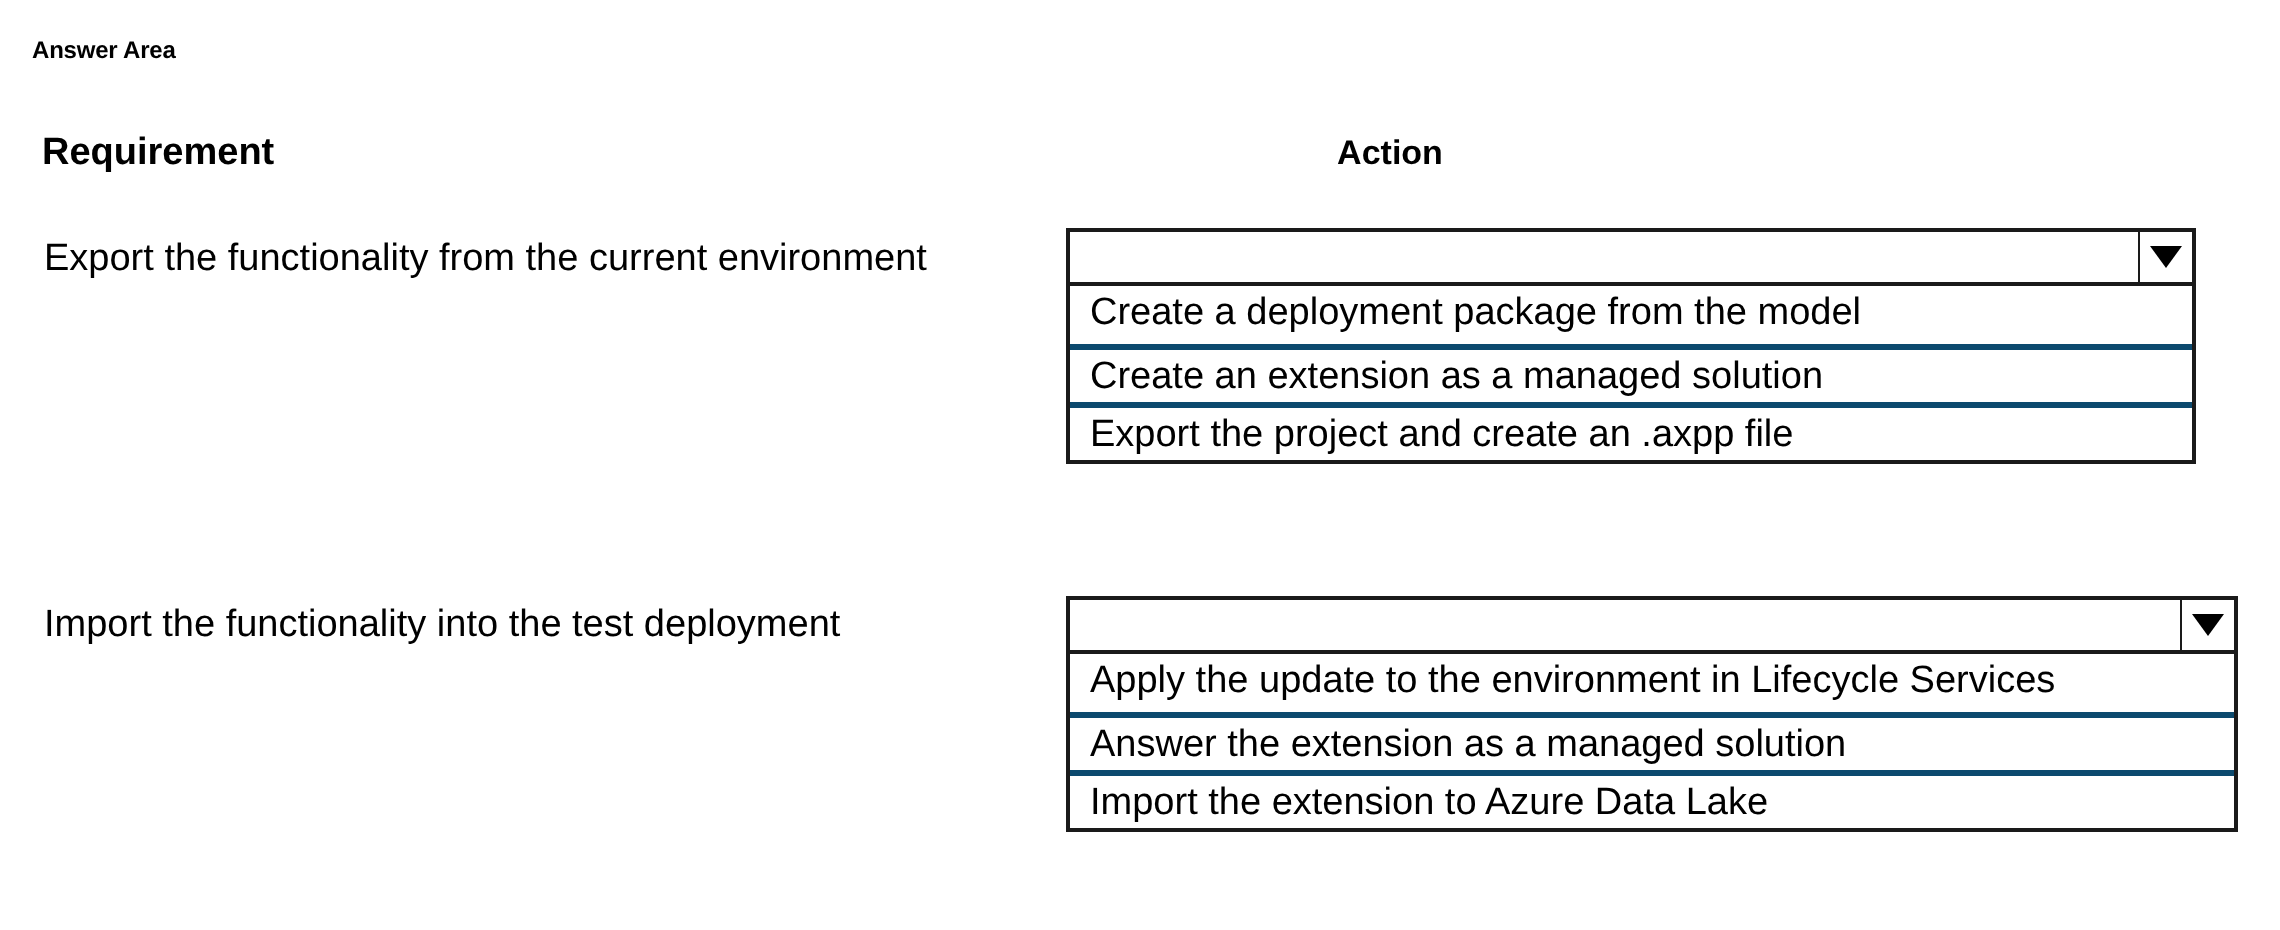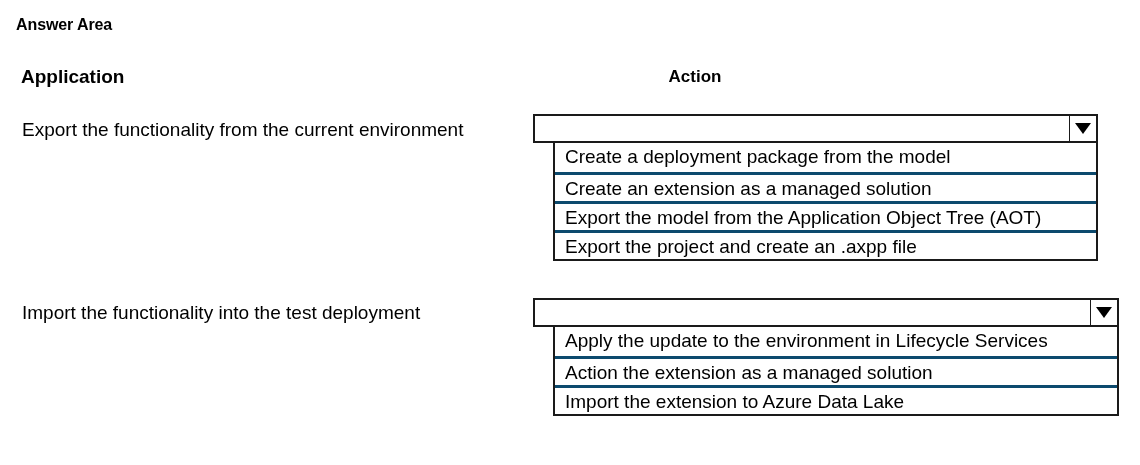--- a/index.html
+++ b/index.html
@@ -16,21 +16,21 @@
     color: #000000;
     overflow: hidden;
   }
 
   .abs { position: absolute; }
 
   
   #answer-area-title {
     left: 16px;
     top: 12px;
-    font-size: 16px;
+    font-size: 12px;
     font-weight: bold;
     letter-spacing: -0.1px;
     line-height: 26px;
     white-space: nowrap;
   }
 
   #col-head-requirement {
     left: 21px;
     top: 64px;
     font-size: 19px;
@@ -99,72 +99,70 @@
     border-right: 8px solid transparent;
     border-top: 11px solid #000000;
   }
 
   
   .option-list {
     box-sizing: border-box;
     border: 2px solid #1a1a1a;
     border-top: none;
     background: #fca5a5;
-    margin-left: 20px;
   }
   .option-item {
     box-sizing: border-box;
     height: 29px;
     padding-left: 10px;
     font-size: 19px;
     line-height: 28px;
     white-space: nowrap;
     border-top: 3px solid #0c4a6e;
     background: #ffffff;
     color: #000000;
   }
   .option-item:first-child { border-top: none; }
 </style>
 </head>
 <body>
 
 <div class="abs" id="answer-area-title">Answer Area</div>
 
-<div class="abs" id="col-head-requirement">Application</div>
+<div class="abs" id="col-head-requirement">Requirement</div>
 
 <div class="abs" id="col-head-action">Action</div>
 
 <div class="abs requirement-label" id="requirement-label-0">Export the functionality from the current environment</div>
 
 <div class="abs dropdown-group" id="dropdown-group-0">
 
   <div class="combo-box">
     <div class="combo-value"></div>
     <div class="combo-arrow-btn">
       <span class="arrow-glyph"></span>
     </div>
   </div>
 
   <div class="option-list">
     <div class="option-item">Create a deployment package from the model</div>
     <div class="option-item">Create an extension as a managed solution</div>
-    <div class="option-item">Export the model from the Application Object Tree (AOT)</div>
     <div class="option-item">Export the project and create an .axpp file</div>
   </div>
 </div>
 
 <div class="abs requirement-label" id="requirement-label-1">Import the functionality into the test deployment</div>
 
 <div class="abs dropdown-group" id="dropdown-group-1">
 
   <div class="combo-box">
     <div class="combo-value"></div>
     <div class="combo-arrow-btn">
       <span class="arrow-glyph"></span>
     </div>
   </div>
 
   <div class="option-list">
     <div class="option-item">Apply the update to the environment in Lifecycle Services</div>
-    <div class="option-item">Action the extension as a managed solution</div>
+    <div class="option-item">Answer the extension as a managed solution</div>
     <div class="option-item">Import the extension to Azure Data Lake</div>
   </div>
 </div>
 
 </body></html>

